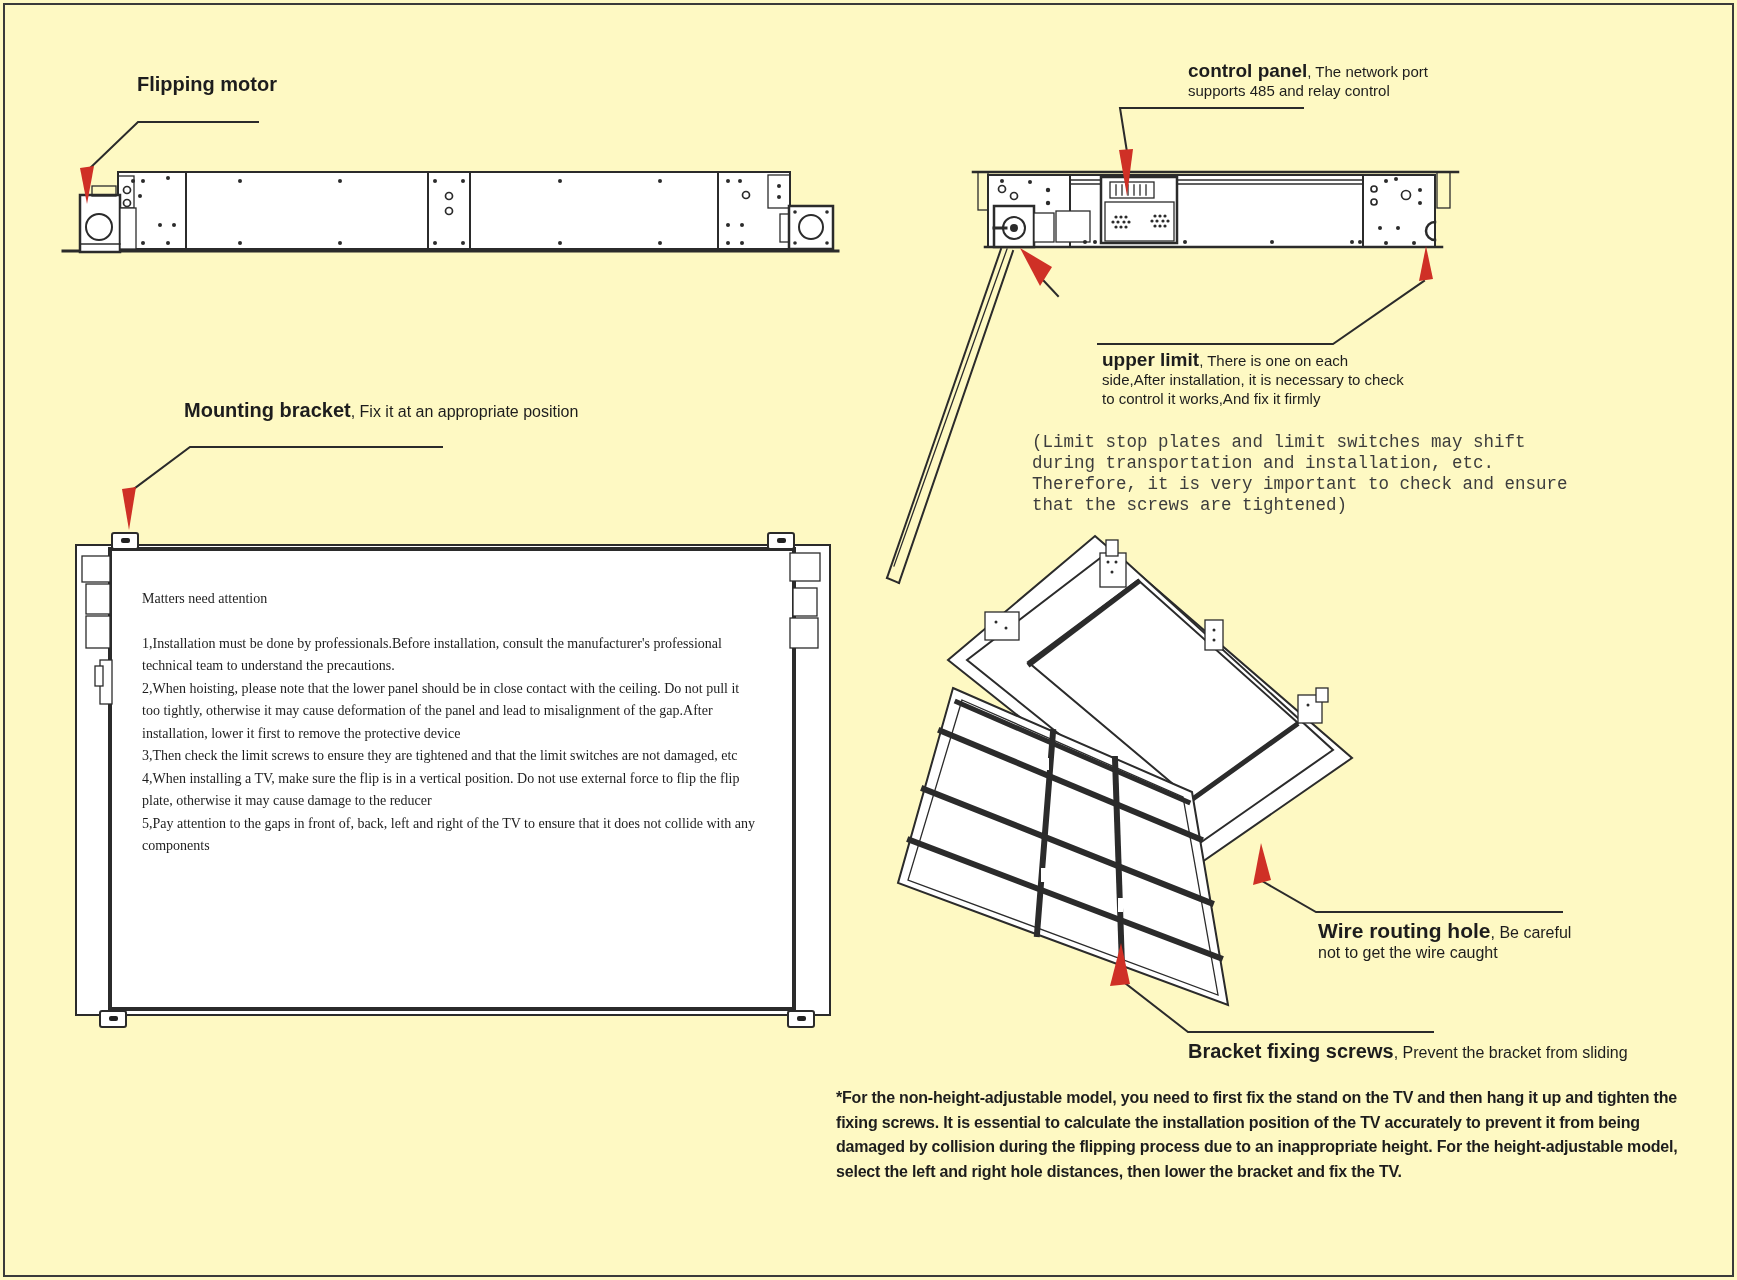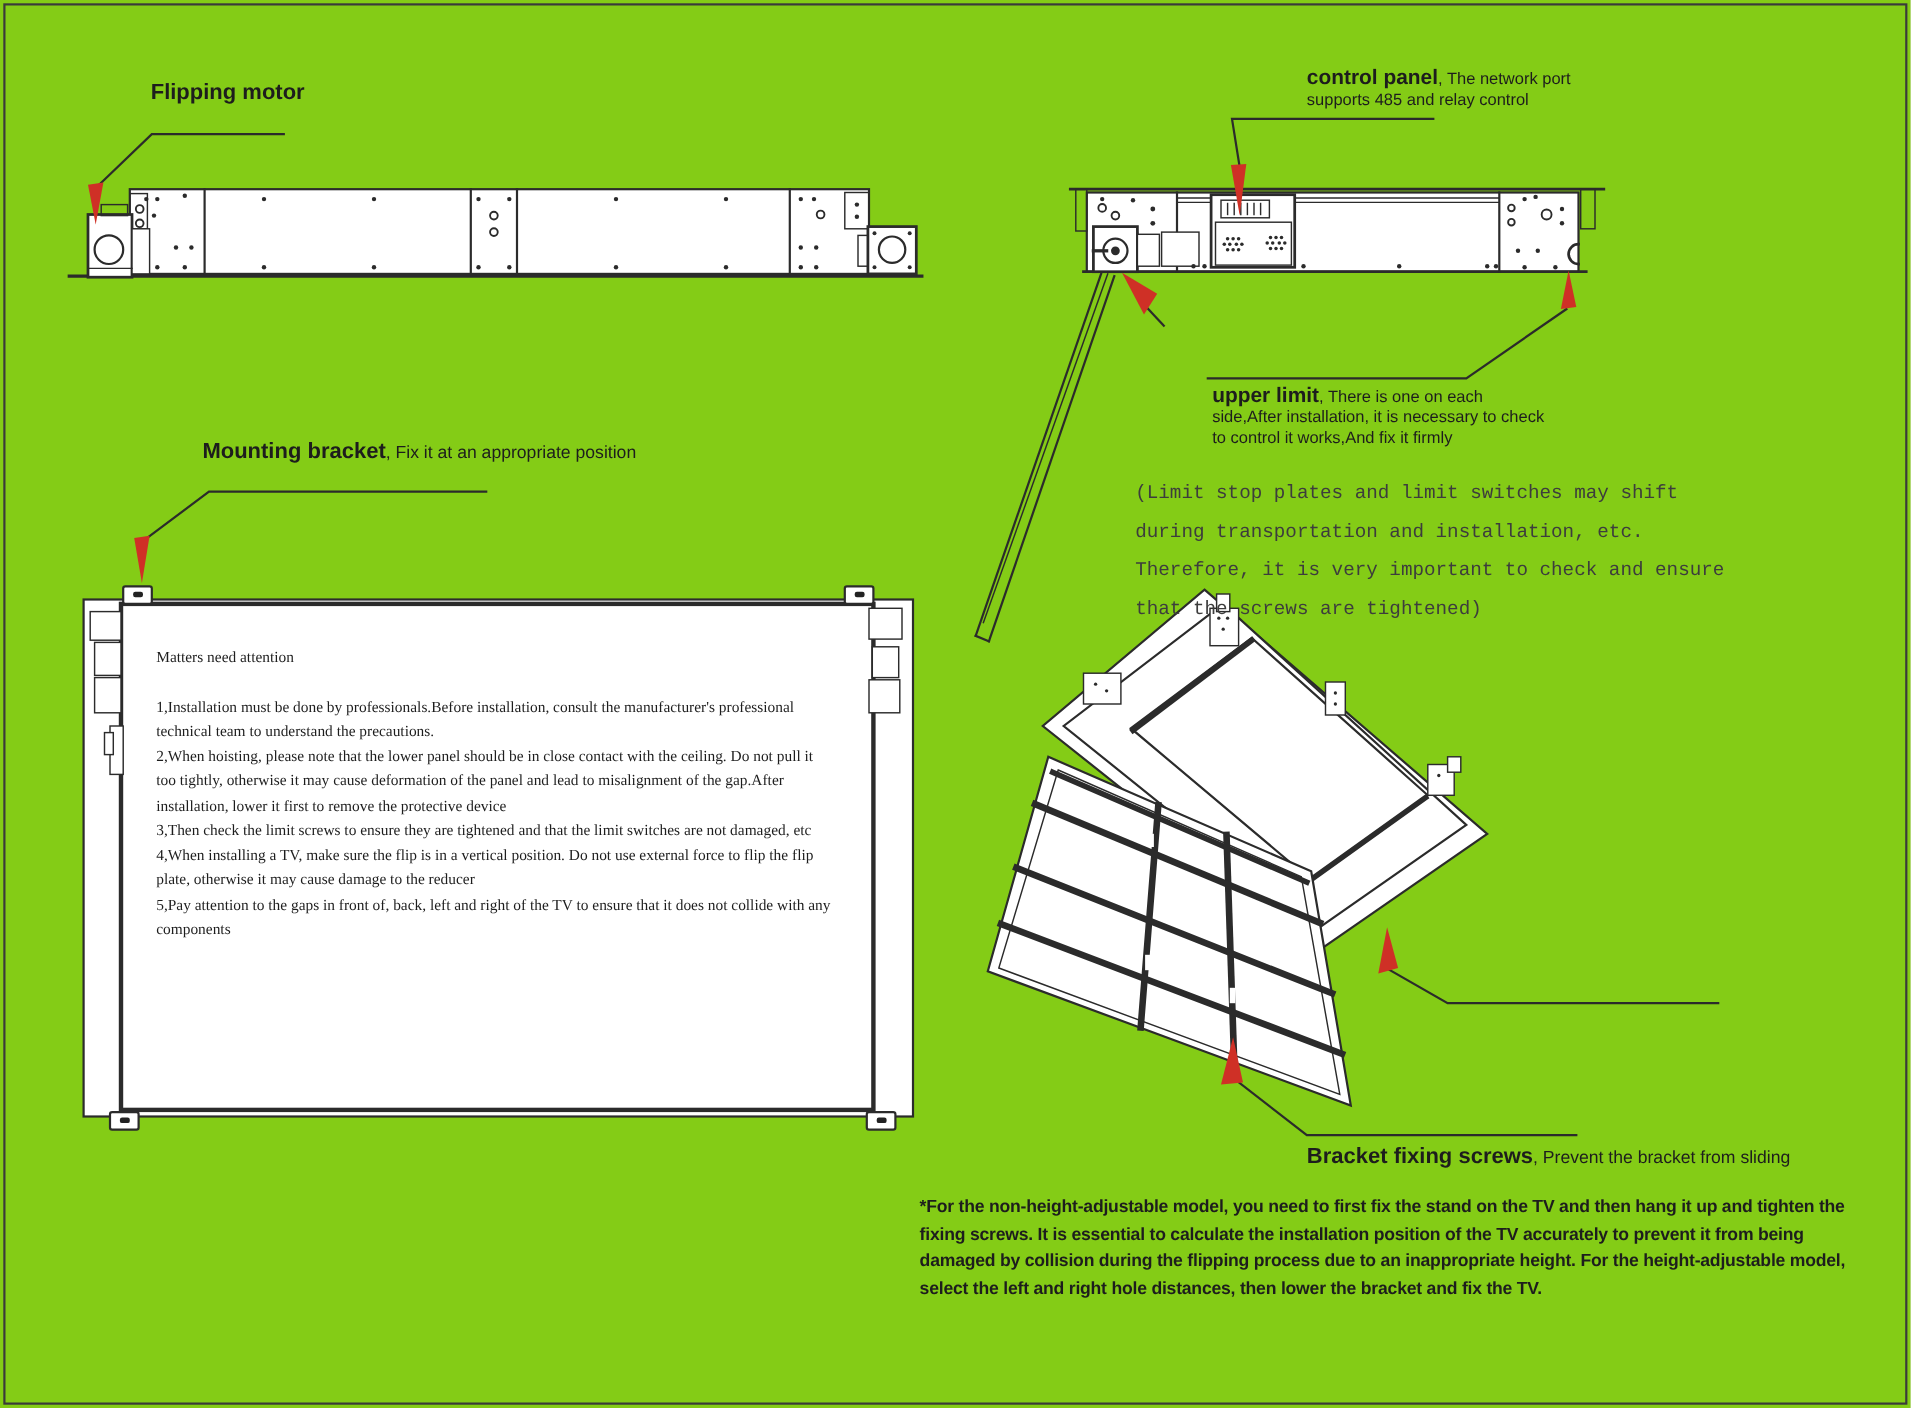--- a/index.html
+++ b/index.html
@@ -2,21 +2,21 @@
 <html style="--accent: #cf3026; --line: #2b2b2b; --text: #1d1d1d;"><head>
 <meta charset="utf-8">
 <style>
   :root{
     --line:#2b2b2b;
     --accent:#cf3026;
     --text:#1d1d1d;
   }
   html,body{margin:0;padding:0;background:#e8e8e8;}
   #page{
-    position:relative;width:1737px;height:1280px;background:#84cc16;
+    position:relative;width:1737px;height:1280px;background:#fef9c3;
     font-family:"Liberation Sans",sans-serif;color:var(--text);overflow:hidden;
   }
   #border{position:absolute;left:3px;top:3px;right:3px;bottom:3px;border:2px solid #3a3a3a;pointer-events:none;}
   svg{position:absolute;left:0;top:0;}
   g.draw{stroke:var(--line);fill:none;stroke-width:2;stroke-linecap:square;}
   .thin{stroke-width:1.3;}
   .mid{stroke-width:2.5;}
   .fat{stroke-width:3;}
   .rail{stroke-width:6;}
   .dot{fill:var(--line);stroke:none;}
@@ -27,21 +27,21 @@
   .lbl{position:absolute;line-height:1.18;}
   .b20{font-weight:bold;font-size:20px;}
   .b19{font-weight:bold;font-size:19px;}
   .b21{font-weight:bold;font-size:21px;}
   .r15{font-size:15px;font-weight:normal;}
   .r16{font-size:16px;font-weight:normal;}
   .big23{font-size:23px;font-weight:normal;}
   .nowrap{white-space:nowrap;}
   #limit-note{
     position:absolute;left:1032px;top:432px;width:545px;
-    font-family:"Liberation Mono",monospace;font-size:17.5px;line-height:35px;color:#3d3d3d;
+    font-family:"Liberation Mono",monospace;font-size:17.5px;line-height:21px;color:#3d3d3d;
   }
   #matters{position:absolute;left:142px;top:588px;width:614px;font-size:14px;line-height:22.5px;font-family:Liberation Serif, serif;}
   #matters .title{margin:0 0 22px 0;}
   #matters p{margin:0;}
   #matters p.gap{}
   #footnote{
     position:absolute;left:836px;top:1086px;width:852px;
     font-size:16px;font-weight:bold;line-height:24.5px;letter-spacing:-0.2px;
   }
 </style>
@@ -305,19 +305,22 @@
 
   <div id="matters">
     <p class="title">Matters need attention</p>
     <p>1,Installation must be done by professionals.Before installation, consult the manufacturer's professional technical team to understand the precautions.</p>
     <p>2,When hoisting, please note that the lower panel should be in close contact with the ceiling. Do not pull it too tightly, otherwise it may cause deformation of the panel and lead to misalignment of the gap.After installation, lower it first to remove the protective device</p>
     <p class="gap">3,Then check the limit screws to ensure they are tightened and that the limit switches are not damaged, etc</p>
     <p class="gap">4,When installing a TV, make sure the flip is in a vertical position. Do not use external force to flip the flip plate, otherwise it may cause damage to the reducer</p>
     <p class="gap">5,Pay attention to the gaps in front of, back, left and right of the TV to ensure that it does not collide with any components</p>
   </div>
 
+  <div class="lbl" style="left:1318px;top:919px;width:272px;">
+    <b class="b21">Wire routing hole</b><span class="r16">, Be careful not to get the wire caught</span>
+  </div>
 
   <div class="lbl nowrap" style="left:1188px;top:1040px;">
     <b class="b20">Bracket fixing screws</b><span class="r16">, Prevent the bracket from sliding</span>
   </div>
 
   <div id="footnote">*For the non-height-adjustable model, you need to first fix the stand on the TV and then hang it up and tighten the fixing screws. It is essential to calculate the installation position of the TV accurately to prevent it from being damaged by collision during the flipping process due to an inappropriate height. For the height-adjustable model, select the left and right hole distances, then lower the bracket and fix the TV.</div>
 </div>
 
 </body></html>

